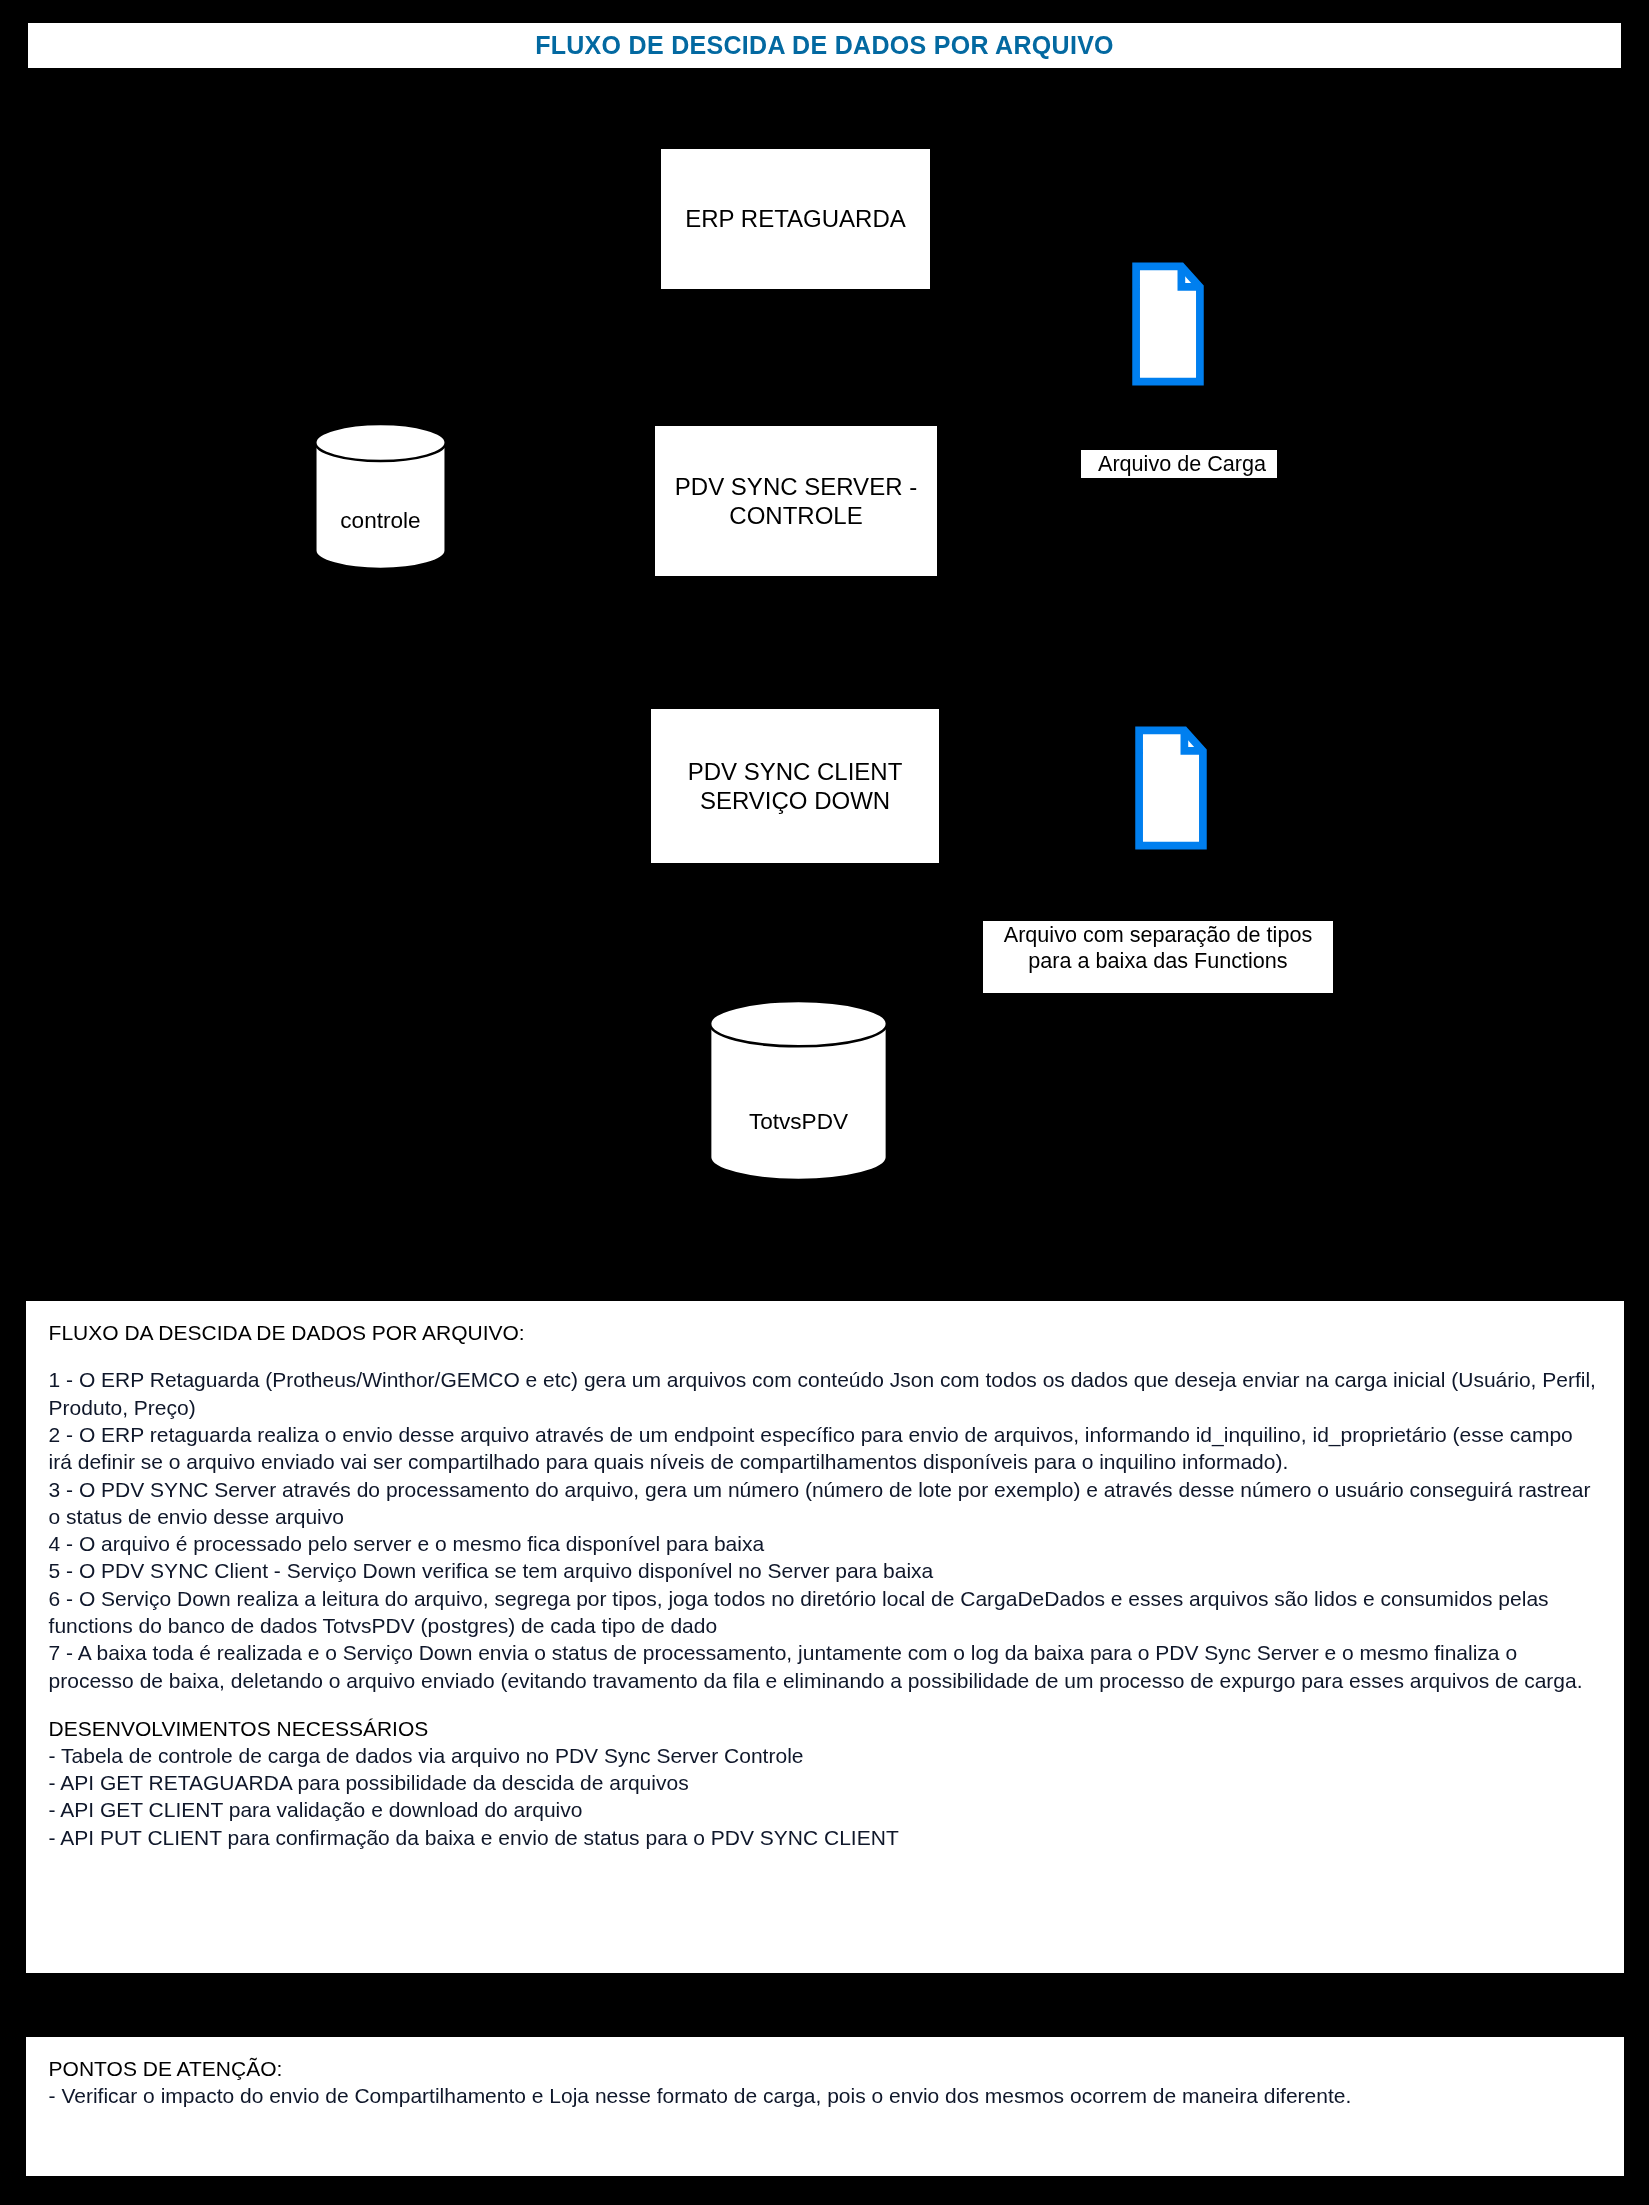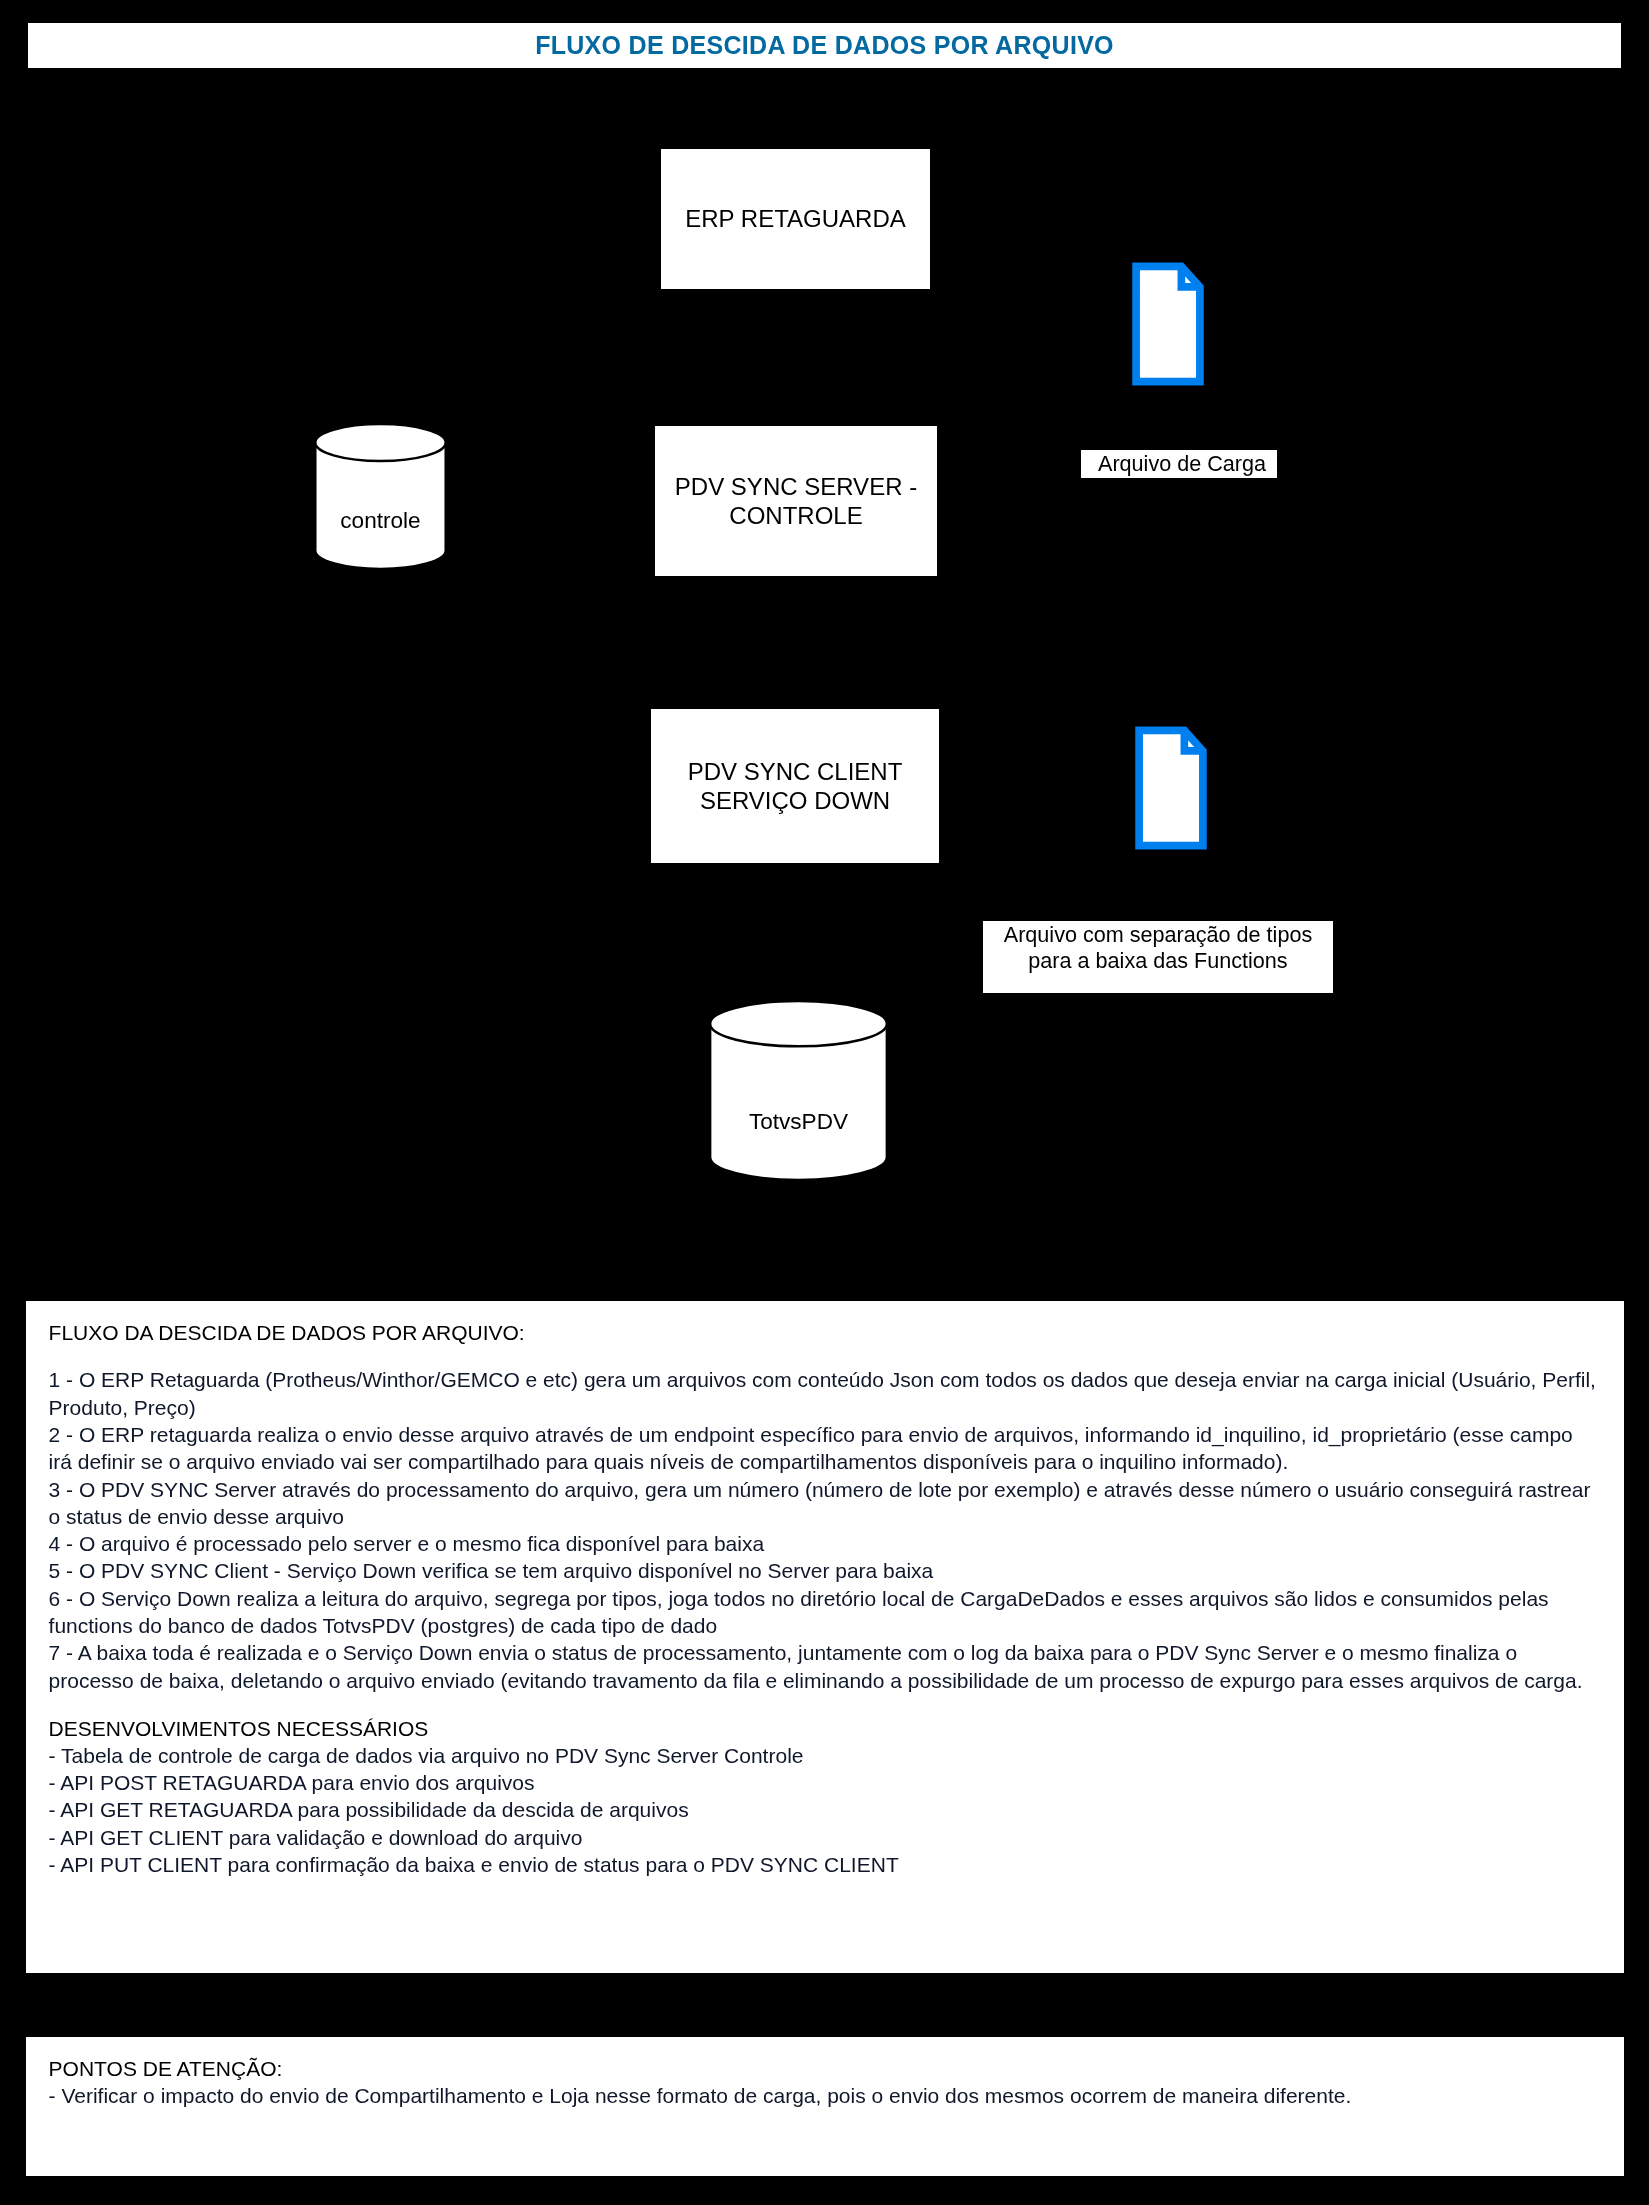--- a/index.html
+++ b/index.html
@@ -157,21 +157,20 @@
     <div class="panel-line">1 - O ERP Retaguarda (Protheus/Winthor/GEMCO e etc) gera um arquivos com conteúdo Json com todos os dados que deseja enviar na carga inicial (Usuário, Perfil, Produto, Preço)</div>
     <div class="panel-line">2 - O ERP retaguarda realiza o envio desse arquivo através de um endpoint específico para envio de arquivos, informando id_inquilino, id_proprietário (esse campo irá definir se o arquivo enviado vai ser compartilhado para quais níveis de compartilhamentos disponíveis para o inquilino informado).</div>
     <div class="panel-line">3 - O PDV SYNC Server através do processamento do arquivo, gera um número (número de lote por exemplo) e através desse número o usuário conseguirá rastrear o status de envio desse arquivo</div>
     <div class="panel-line">4 - O arquivo é processado pelo server e o mesmo fica disponível para baixa</div>
     <div class="panel-line">5 - O PDV SYNC Client - Serviço Down verifica se tem arquivo disponível no Server para baixa</div>
     <div class="panel-line">6 - O Serviço Down realiza a leitura do arquivo, segrega por tipos, joga todos no diretório local de CargaDeDados e esses arquivos são lidos e consumidos pelas functions do banco de dados TotvsPDV (postgres) de cada tipo de dado</div>
     <div class="panel-line">7 - A baixa toda é realizada e o Serviço Down envia o status de processamento, juntamente com o log da baixa para o PDV Sync Server e o mesmo finaliza o processo de baixa, deletando o arquivo enviado (evitando travamento da fila e eliminando a possibilidade de um processo de expurgo para esses arquivos de carga.</div>
     <div class="panel-gap"></div>
     <div class="panel-heading">DESENVOLVIMENTOS NECESSÁRIOS</div>
     <div class="panel-line">- Tabela de controle de carga de dados via arquivo no PDV Sync Server Controle</div>
-    <div class="panel-line">- API POST RETAGUARDA para envio dos arquivos</div>
     <div class="panel-line">- API GET RETAGUARDA para possibilidade da descida de arquivos</div>
     <div class="panel-line">- API GET CLIENT para validação e download do arquivo</div>
     <div class="panel-line">- API PUT CLIENT para confirmação da baixa e envio de status para o PDV SYNC CLIENT</div>
   </div>
 
   <div class="text-panel" id="panel-notes">
     <div class="panel-heading">PONTOS DE ATENÇÃO:</div>
     <div class="panel-line">- Verificar o impacto do envio de Compartilhamento e Loja nesse formato de carga, pois o envio dos mesmos ocorrem de maneira diferente.</div>
   </div>
 

